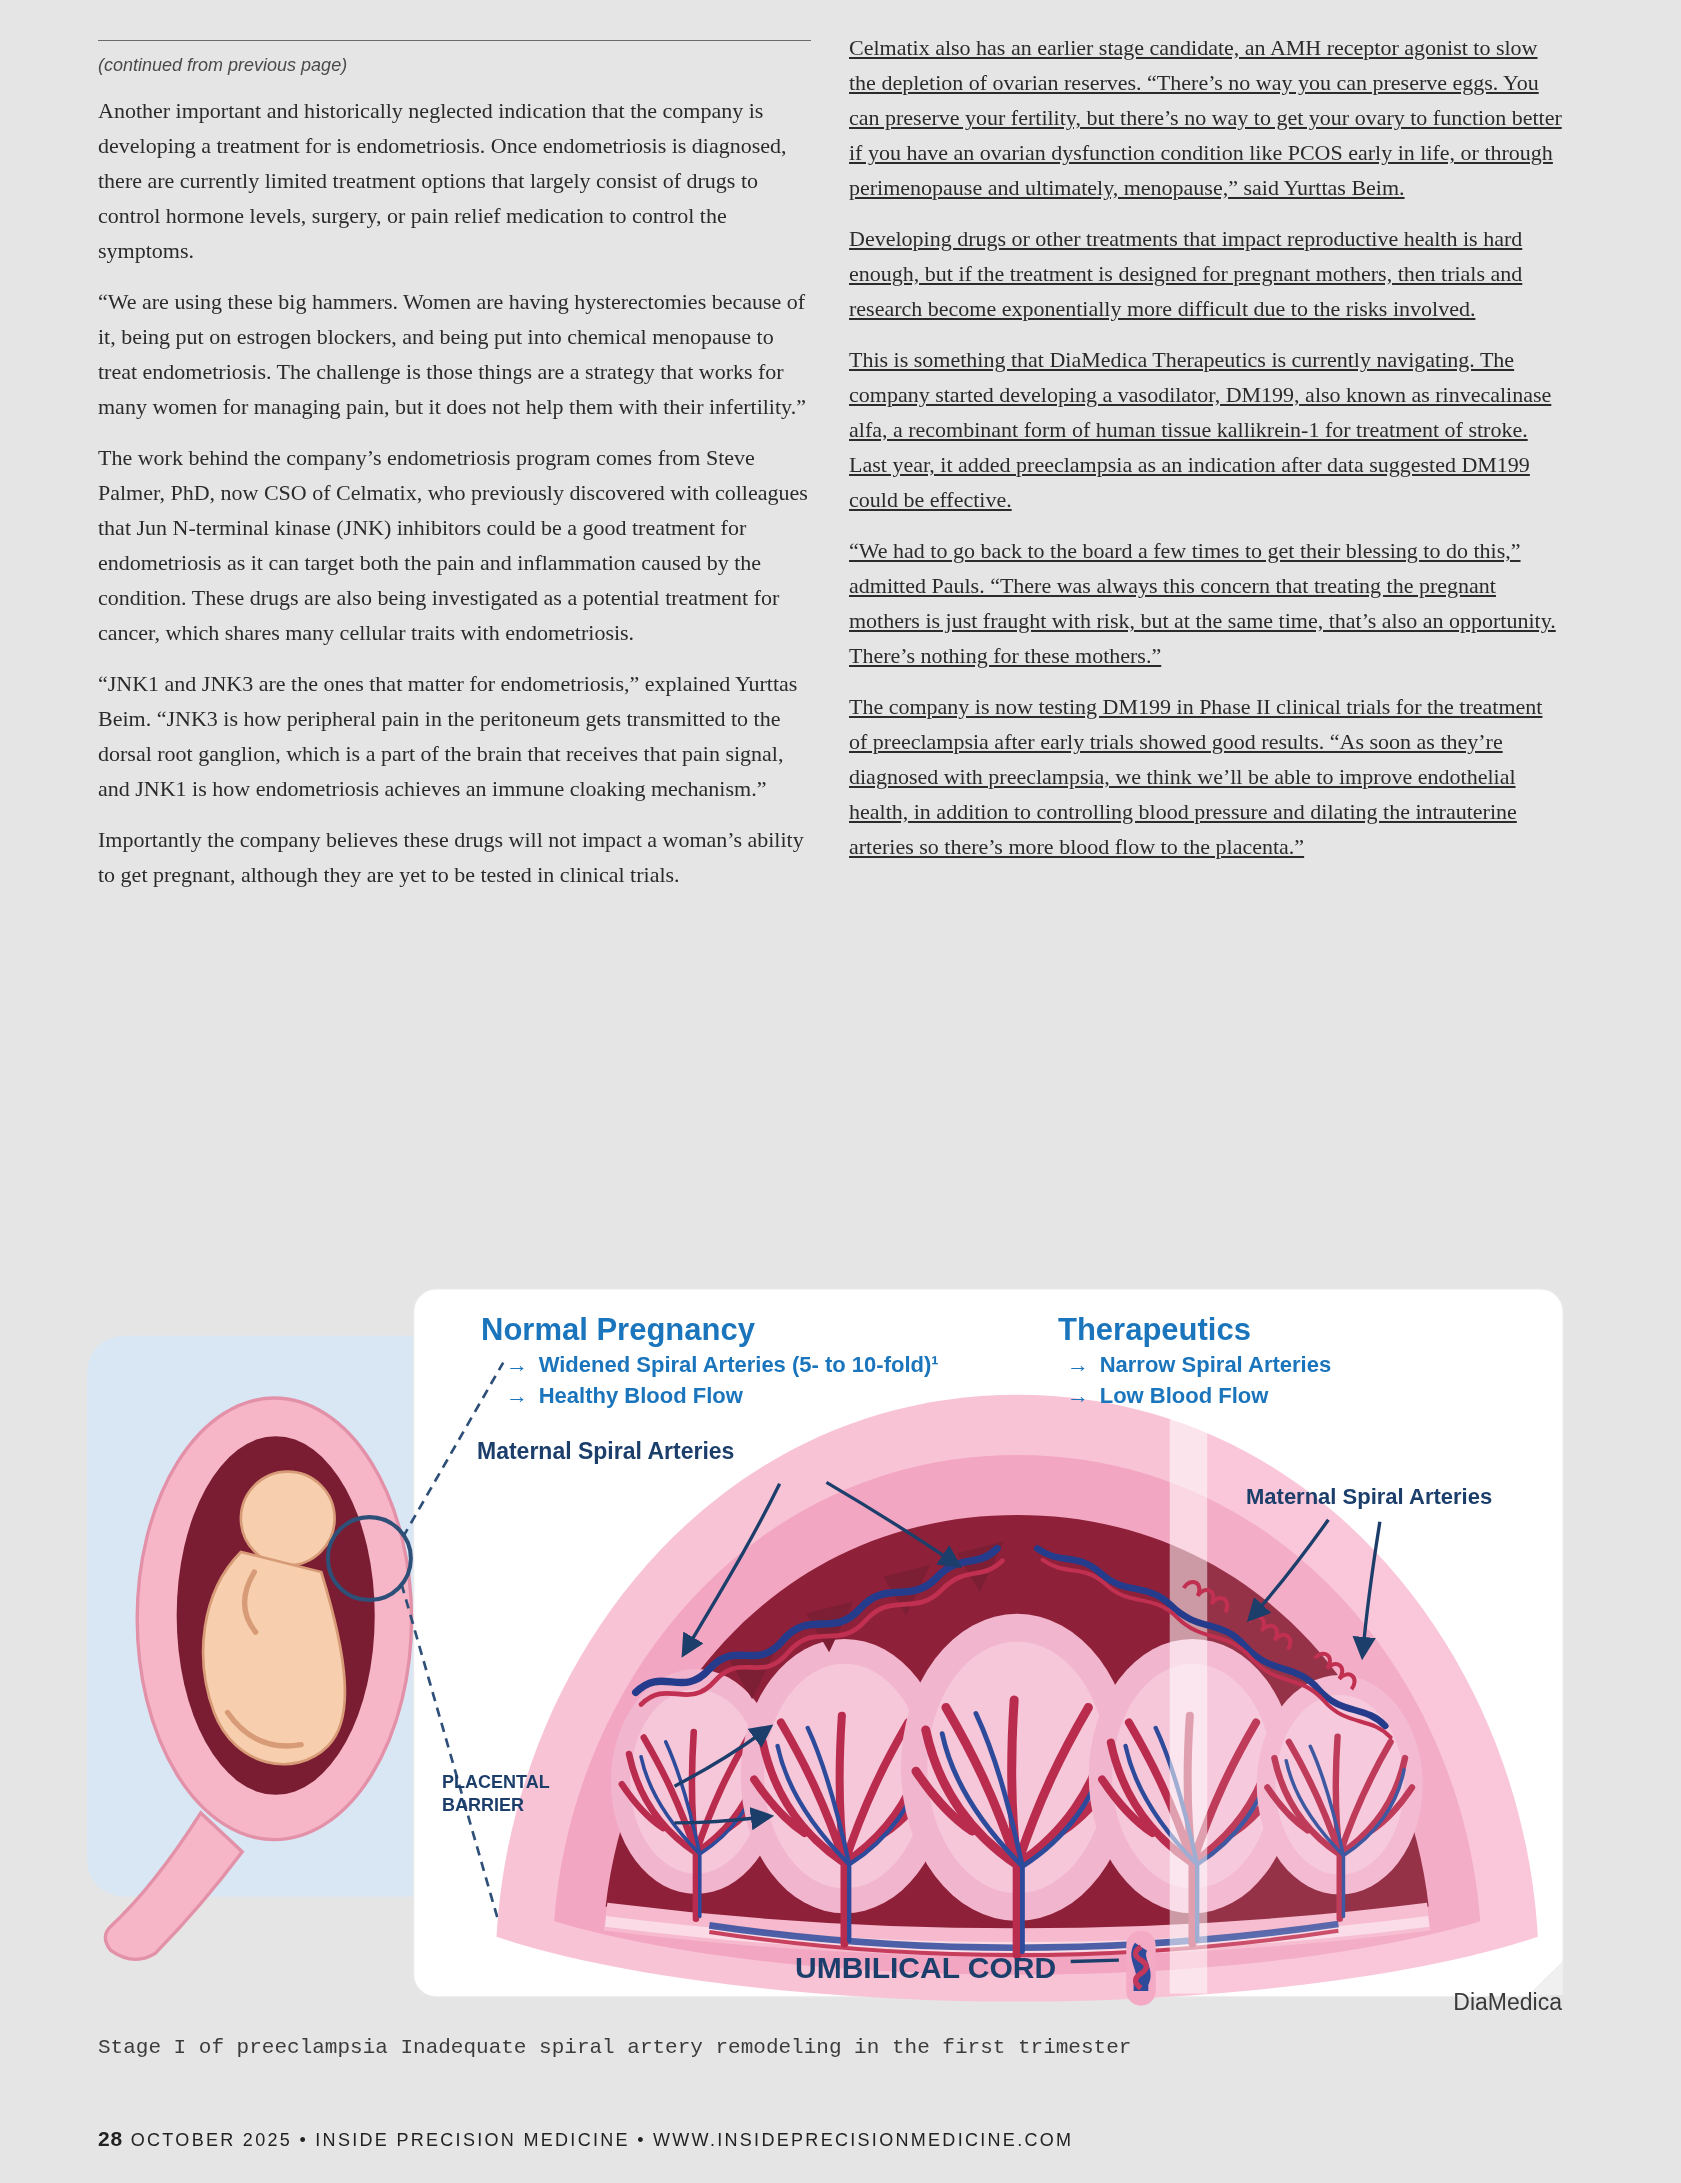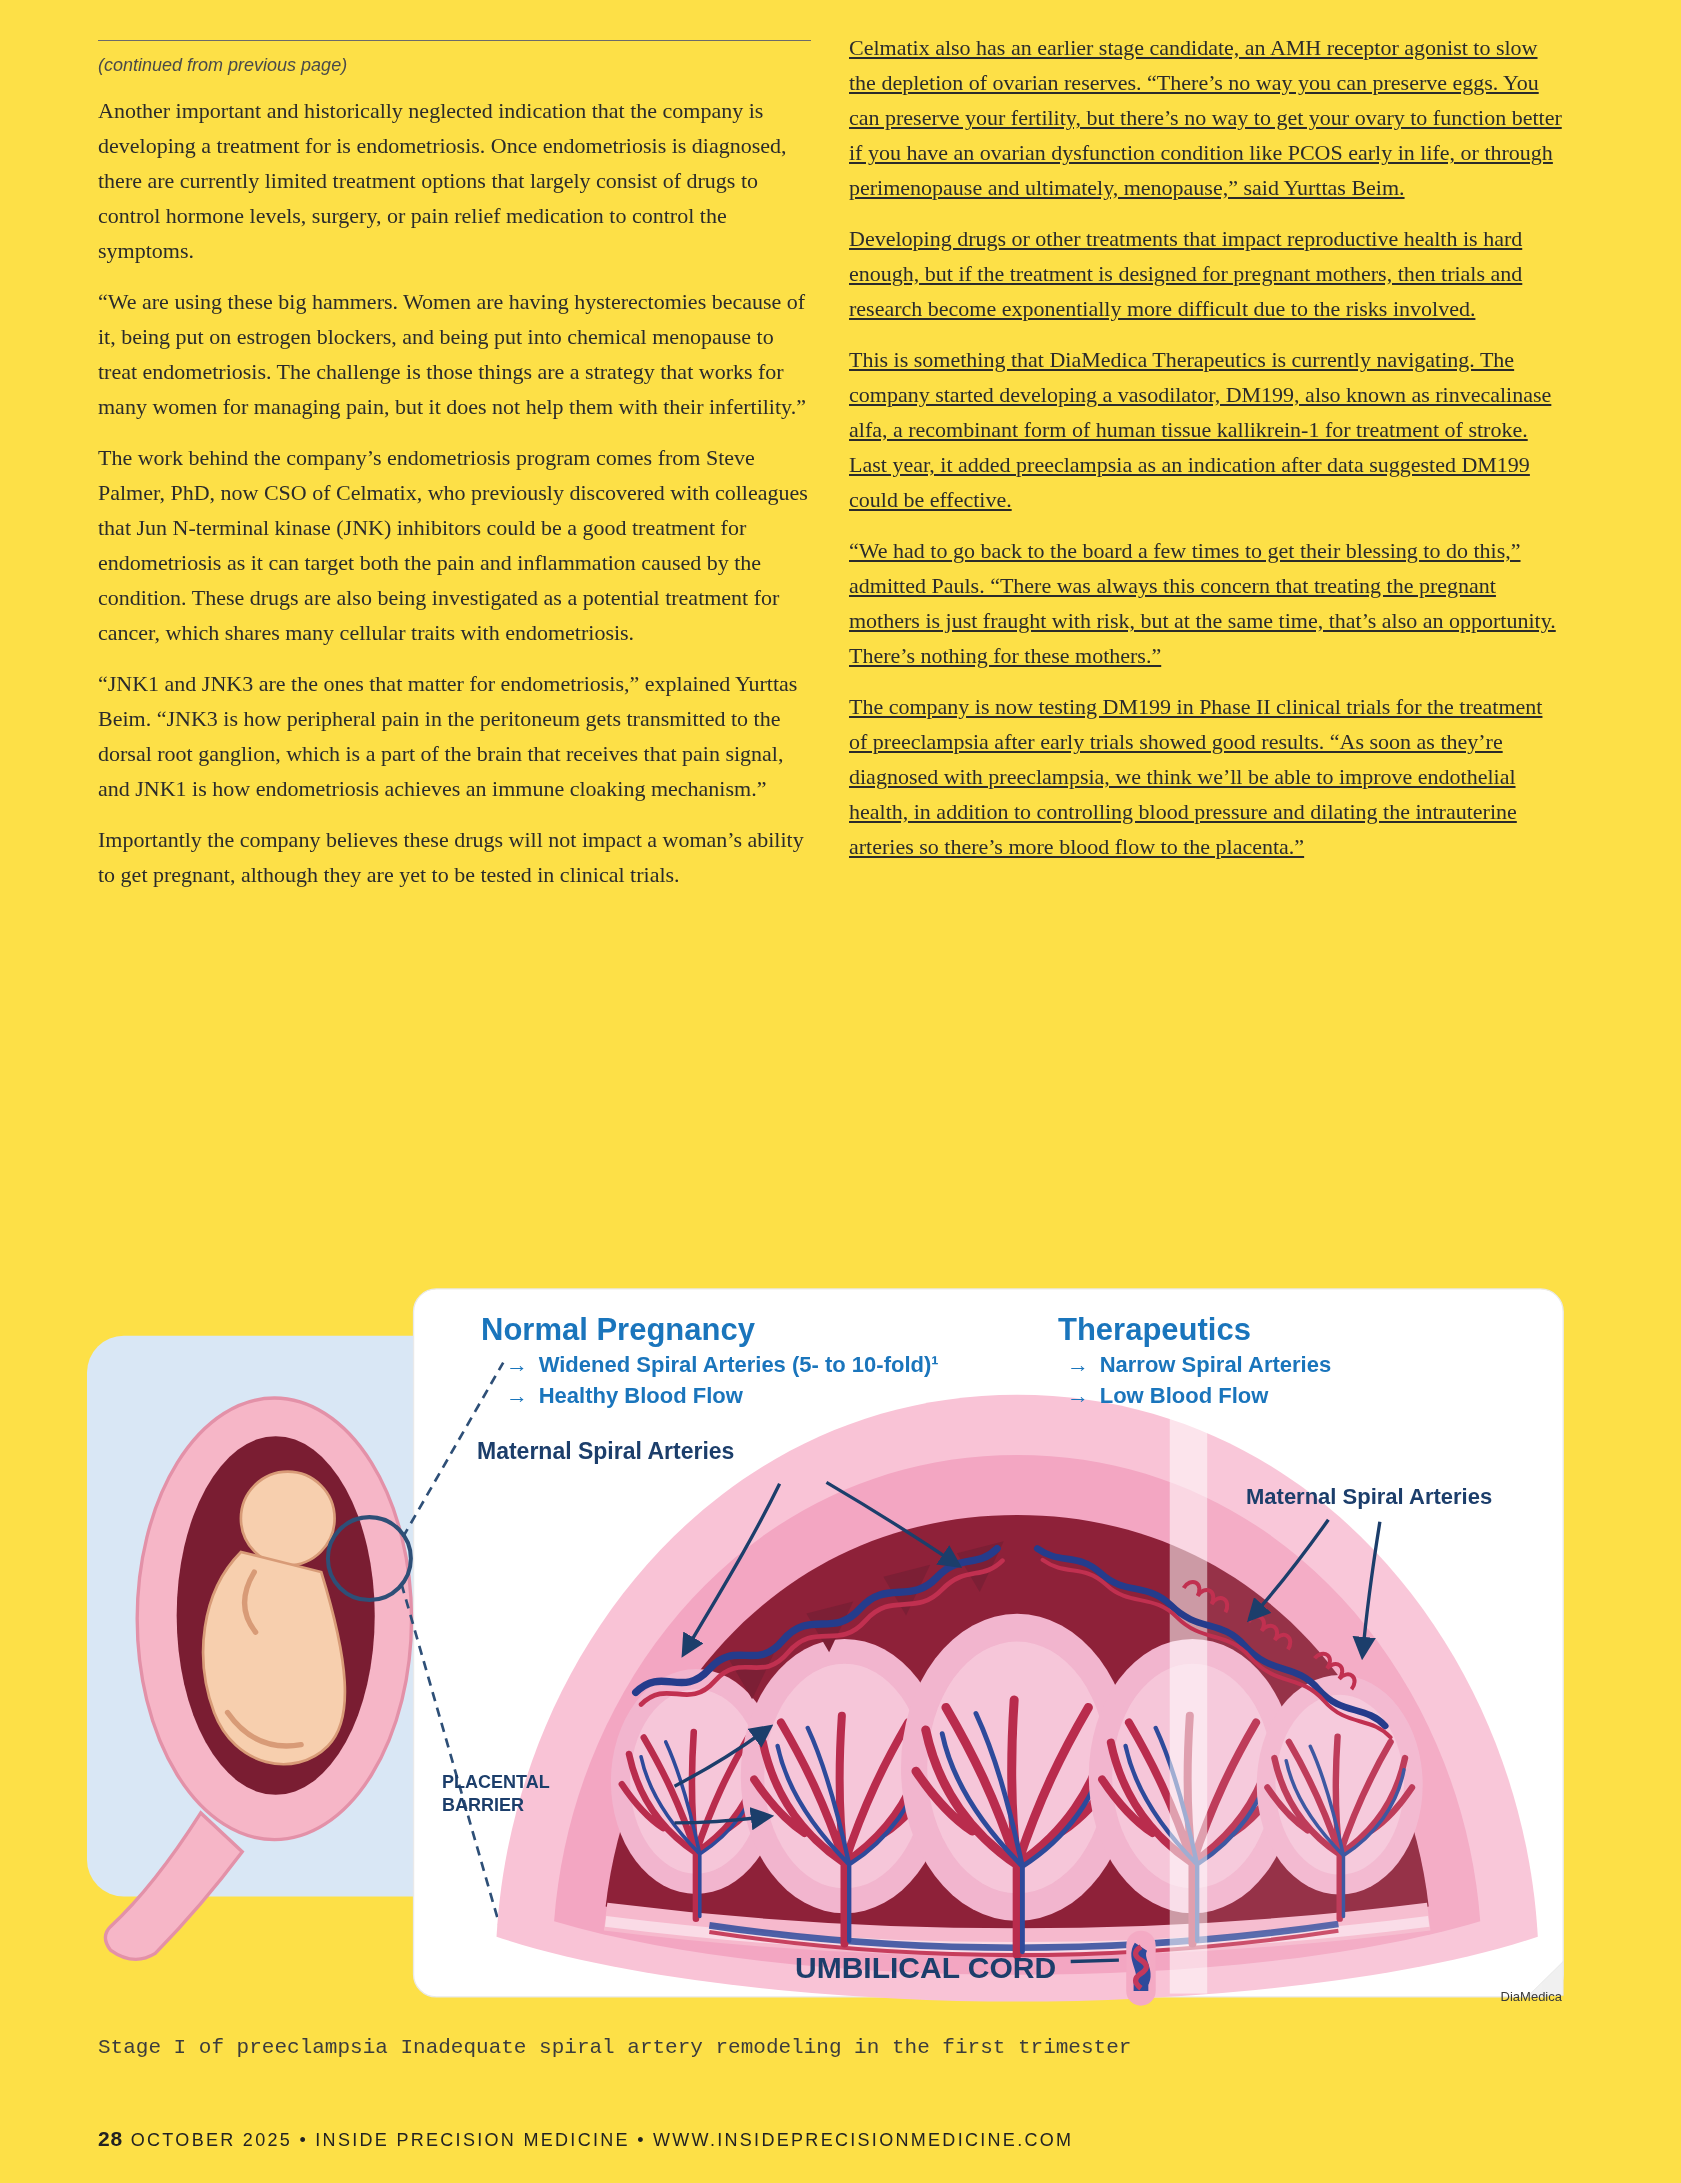--- a/index.html
+++ b/index.html
@@ -1,17 +1,17 @@
 <!DOCTYPE html>
 <html style="font-size:10.7px"><head>
 <meta charset="utf-8">
 <style>
   html,body{margin:0;padding:0;background:#ffffff;}
   .page{
-    position:relative;width:1681px;height:2183px;background:#fde047;overflow:hidden;
+    position:relative;width:1681px;height:2183px;background:#e5e5e5;overflow:hidden;
     font-family:"Liberation Serif",serif;color:#2b2b2b;
   }
   .col{position:absolute;width:713px;font-size:22px;line-height:35px;text-align:left;}
   .col p{margin:0 0 16px 0;}
   .col-left{left:98px;top:40px;}
   .col-right{left:849px;top:30px;text-decoration:underline;}
   .continued{
     font-family:"Liberation Sans",sans-serif;font-style:italic;font-size:18px;color:#4a4a4a;
     border-top:1.3px solid #6b6b6b;padding-top:6.7px;margin-bottom:10.7px;
   }
@@ -25,21 +25,21 @@
     position:absolute;display:flex;gap:10.7px;align-items:baseline;white-space:nowrap;
     font-family:"Liberation Sans",sans-serif;font-weight:bold;font-size:22px;color:#1a75bc;
   }
   .fig-bullet .arrow{font-weight:normal;}
   .fig-label{
     position:absolute;font-family:"Liberation Sans",sans-serif;font-weight:bold;
     font-size:23px;color:#1c3e6b;white-space:nowrap;line-height:1.25;
   }
   .credit{
     position:absolute;top:1989px;right:119px;text-align:right;
-    font-family:"Liberation Sans",sans-serif;font-size:13px;color:#3a3a3a;
+    font-family:"Liberation Sans",sans-serif;font-size:23px;color:#3a3a3a;
   }
   .caption{
     position:absolute;left:98px;top:2036px;
     font-family:Liberation Mono, monospace;font-size:21px;color:#3c3c3c;
   }
   .footer{
     position:absolute;left:98px;top:2127px;
     font-family:"Liberation Sans",sans-serif;font-size:18px;letter-spacing:2.3px;color:#222222;
   }
   .footer .pnum{font-weight:bold;font-size:21px;letter-spacing:0.7px;margin-right:8px;}

